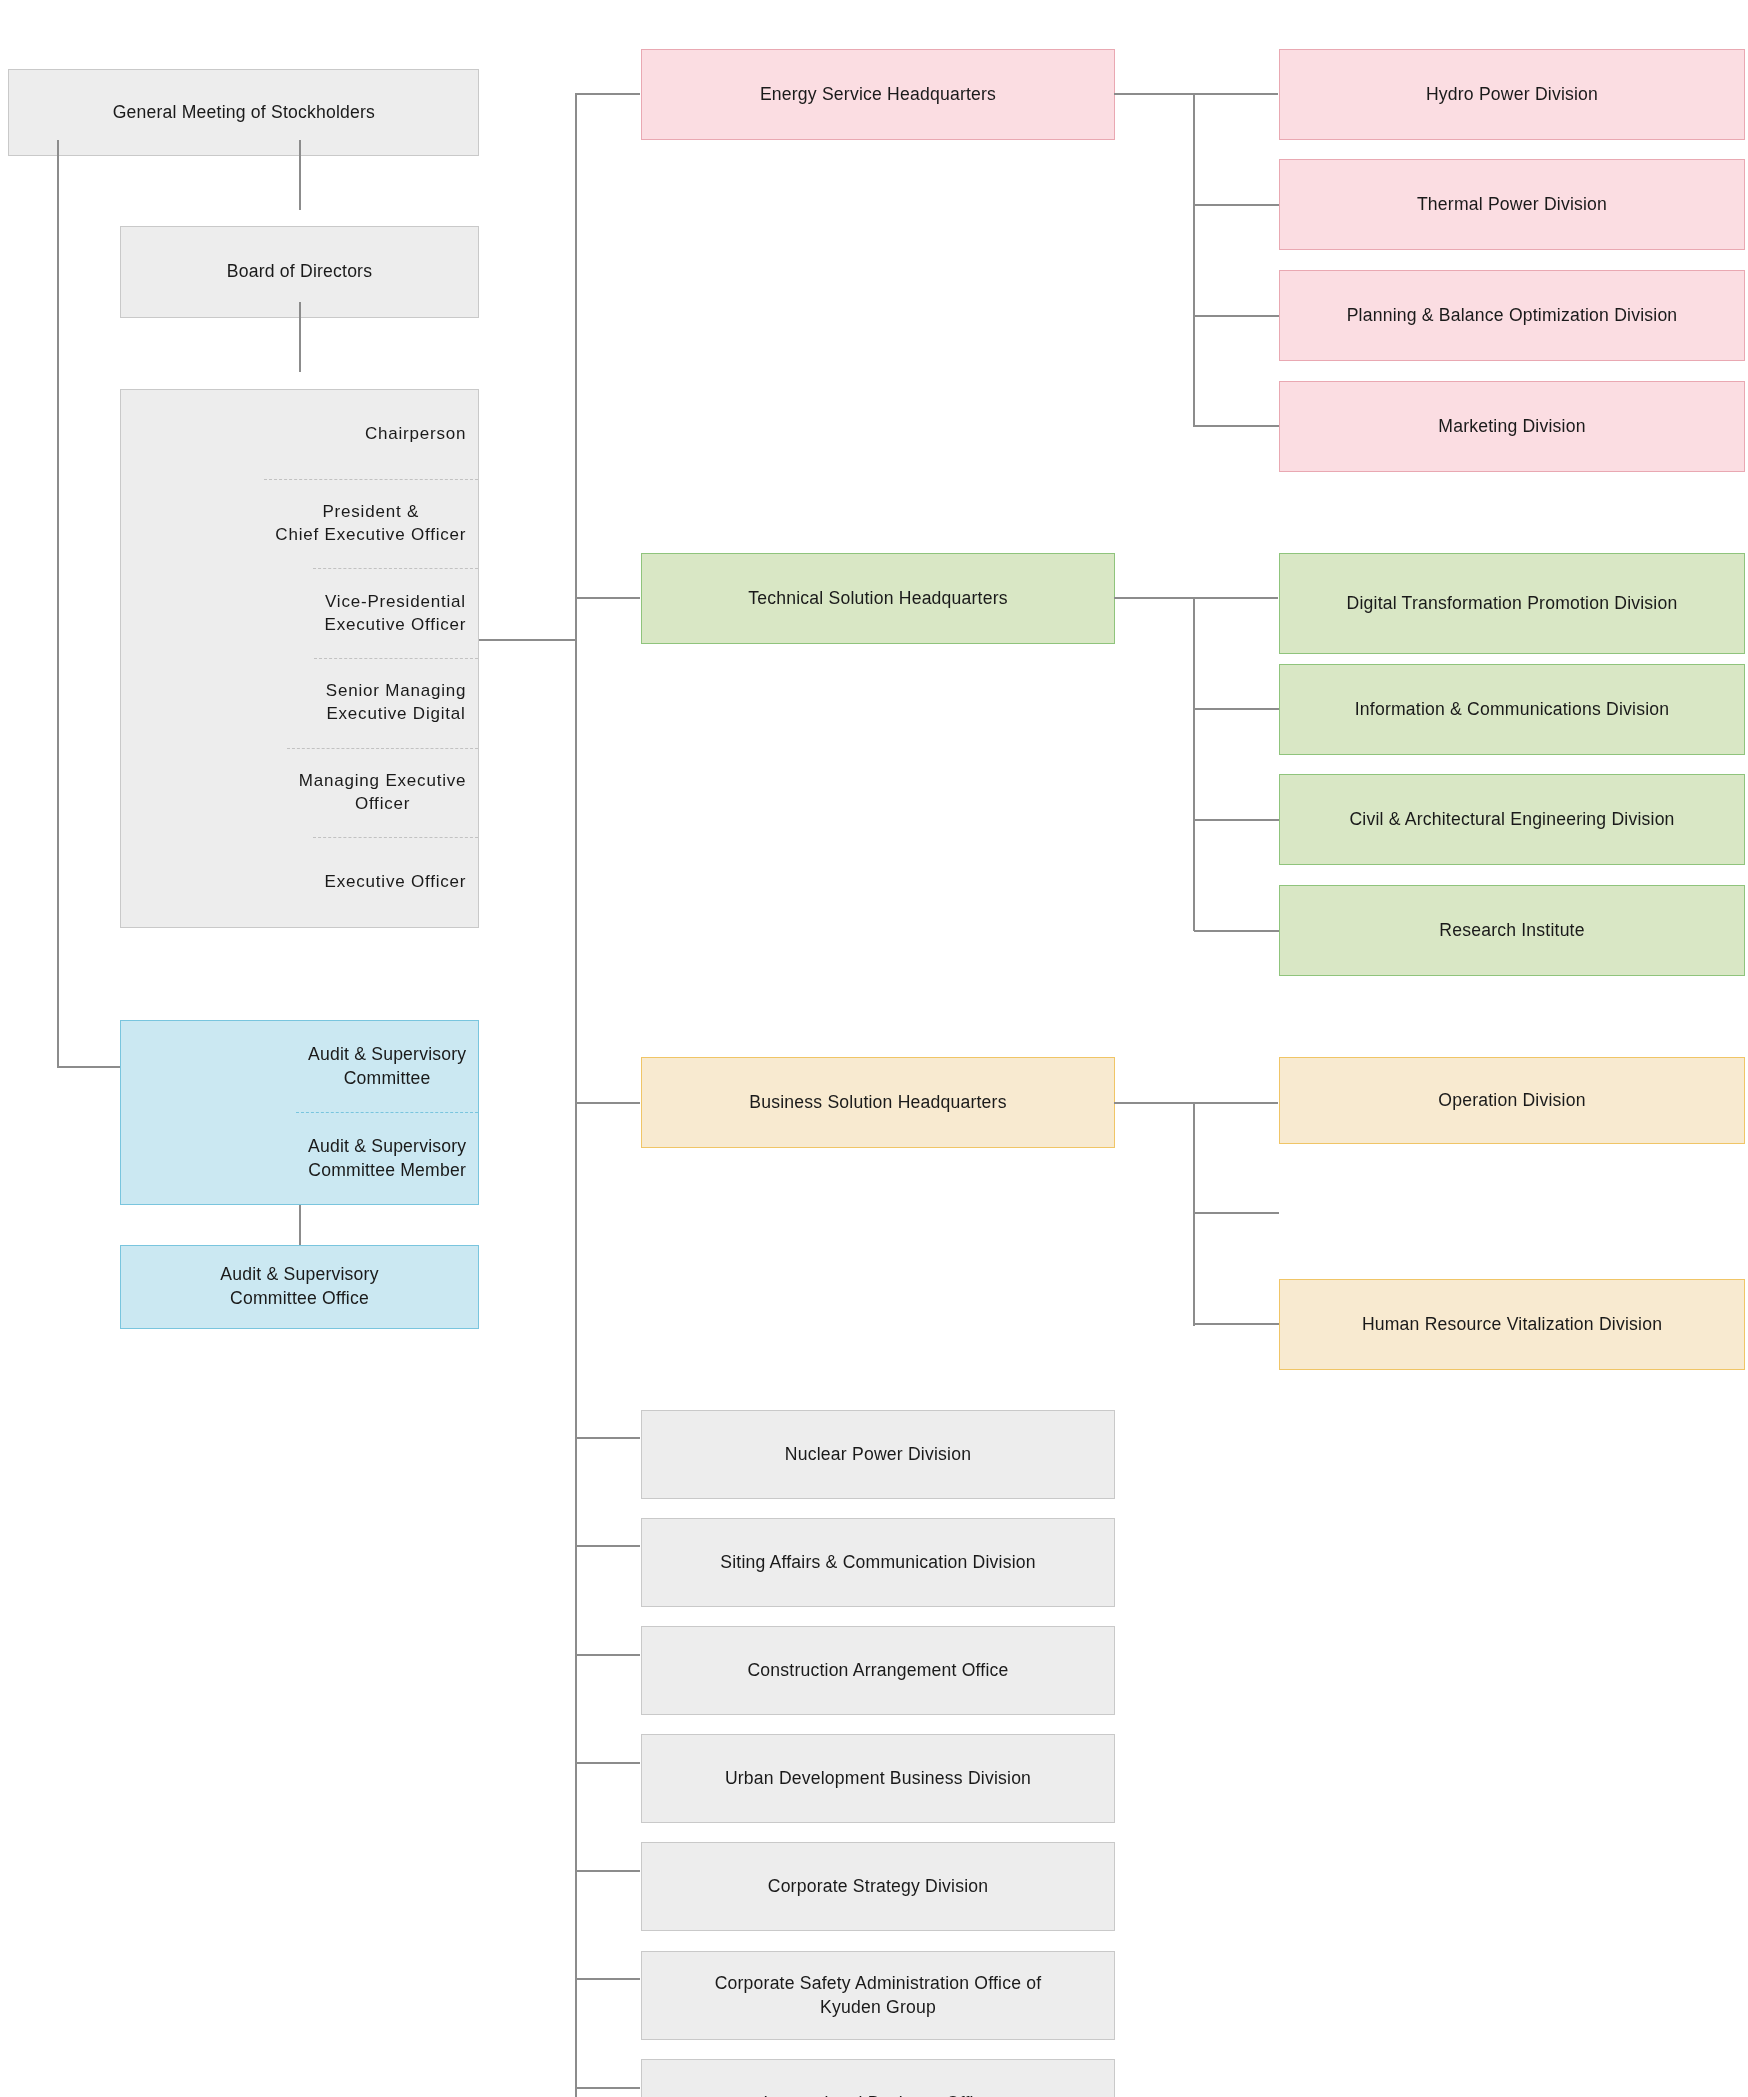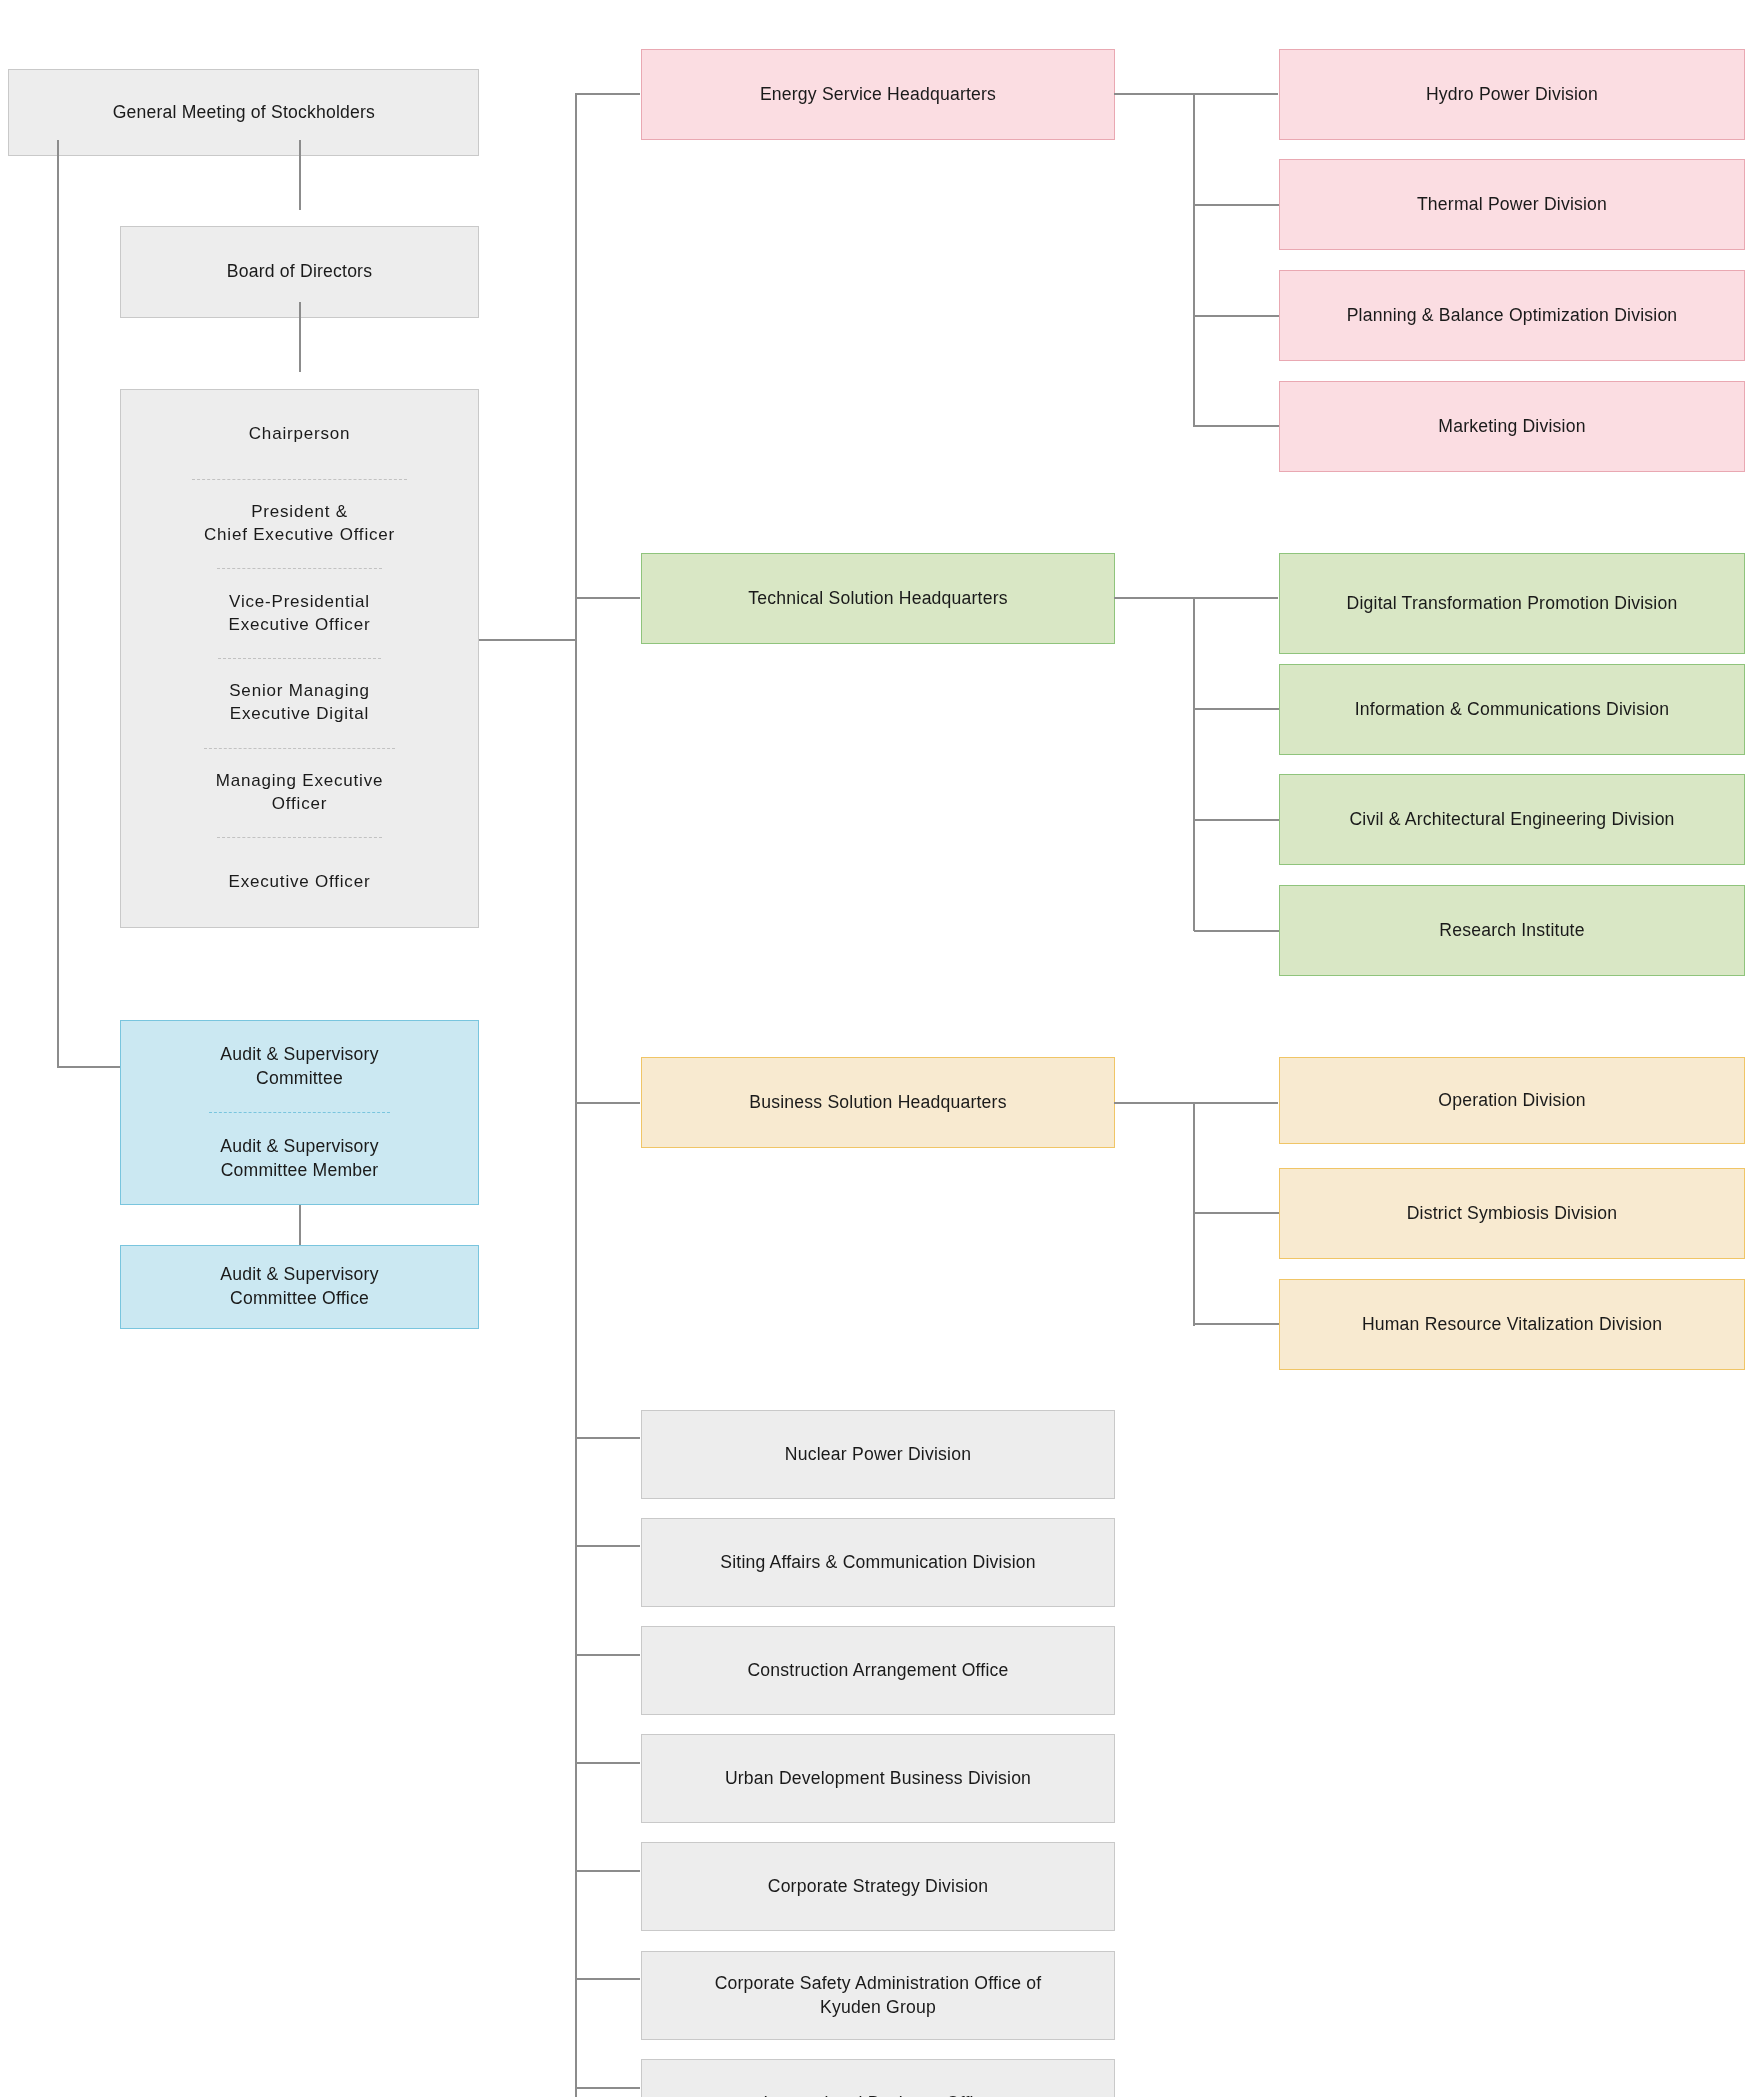--- a/index.html
+++ b/index.html
@@ -20,21 +20,21 @@
     position:absolute; box-sizing:border-box;
     display:flex; align-items:center; justify-content:center;
     text-align:center; font-size:17.6px; line-height:1.35; font-weight:500;
     letter-spacing:0.2px; white-space:pre-line; padding:0 11.7px;
   }
   .gray  {background:var(--gray-fill);  border:1.7px solid var(--gray-border);margin-top:16px;}
   .pink  {background:var(--pink-fill);  border:1.7px solid var(--pink-border);}
   .green {background:var(--green-fill); border:1.7px solid var(--green-border);}
   .yellow{background:var(--yellow-fill);border:1.7px solid var(--yellow-border);}
   .blue  {background:var(--blue-fill);  border:1.7px solid var(--blue-border);}
-  .stack{flex-direction:column; padding:0; align-items:center;}
+  .stack{flex-direction:column; padding:0; align-items:flex-end;}
   .stack .sect{
     flex:1; display:flex; align-items:center; justify-content:center;
     text-align:center; white-space:pre-line; padding:0 11.7px;
     letter-spacing:0.8px; font-size:17px;
   }
   .stack .sect + .sect{border-top:1.3px dashed var(--dash-gray);}
   .blue.stack .sect{letter-spacing:0.2px; font-size:17.6px;}
   .blue.stack .sect + .sect{border-top:1.7px dashed var(--blue-border);}
   .line{position:absolute; background:var(--line);}
 </style>
@@ -89,21 +89,20 @@
   <div class="box pink" style="left:1279px;top:159px;width:466px;height:91px">Thermal Power Division</div>
   <div class="box pink" style="left:1279px;top:270px;width:466px;height:91px">Planning &amp; Balance Optimization Division</div>
   <div class="box pink" style="left:1279px;top:381px;width:466px;height:91px">Marketing Division</div>
 
   <div class="box green" style="left:1279px;top:553px;width:466px;height:101px">Digital Transformation Promotion Division</div>
   <div class="box green" style="left:1279px;top:664px;width:466px;height:91px">Information &amp; Communications Division</div>
   <div class="box green" style="left:1279px;top:774px;width:466px;height:91px">Civil &amp; Architectural Engineering Division</div>
   <div class="box green" style="left:1279px;top:885px;width:466px;height:91px">Research Institute</div>
 
   <div class="box yellow" style="left:1279px;top:1057px;width:466px;height:87px">Operation Division</div>
-  <div class="box yellow" style="left:1279px;top:1168px;width:466px;height:91px">District Symbiosis Division</div>
   <div class="box yellow" style="left:1279px;top:1279px;width:466px;height:91px">Human Resource Vitalization Division</div>
 
   <div class="line" style="left:299px;top:140px;width:2.1px;height:70px"></div>
   <div class="line" style="left:299px;top:302px;width:2.1px;height:70px"></div>
 
   <div class="line" style="left:57px;top:140px;width:2.1px;height:928px"></div>
   <div class="line" style="left:57px;top:1066px;width:63px;height:2.1px"></div>
 
   <div class="line" style="left:299px;top:1205px;width:2.1px;height:40px"></div>
 

